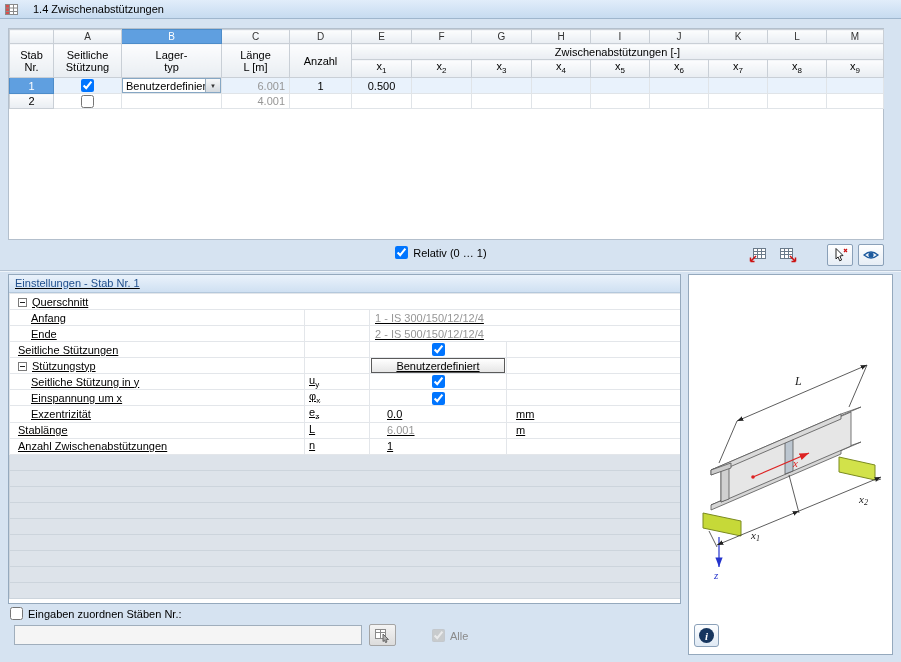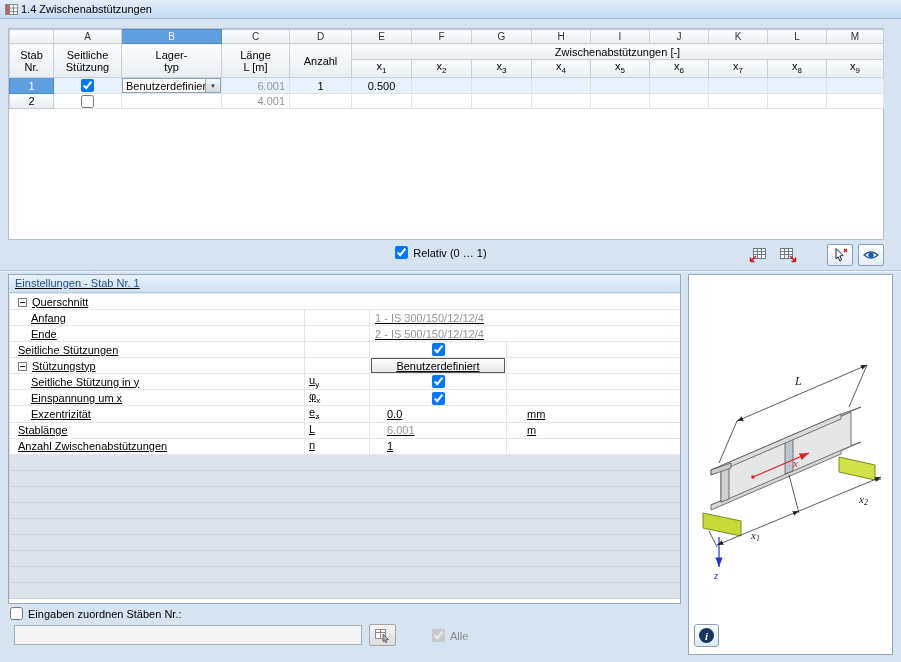--- a/index.html
+++ b/index.html
@@ -1,18 +1,18 @@
 <!DOCTYPE html>
 <html style="--dialog_bg: #d6e3f1; --titlebar_from: #e1edfa; --titlebar_to: #c6dbf0; --selection_blue: #3d95e8; --header_blue: #5f9fe0; --row_selected_bg: #e9f2fc; --grayed_text: #969696; --settings_title_text: #1f4e8c; --support_green: #c6d938; --axis_x_red: #dd2222; --axis_z_blue: #2433cc;"><head>
 <meta charset="utf-8">
 <style>
 *{box-sizing:border-box;margin:0;padding:0;}
 body{margin:0;background:#9aa7b4;}
 .app{position:relative;width:901px;height:662px;background:var(--dialog_bg,#d6e3f1);font-family:"Liberation Sans",sans-serif;font-size:11px;color:#000;overflow:hidden;}
-.titlebar{position:absolute;left:0;top:0;width:100%;height:19px;background:linear-gradient(var(--titlebar_from,#e1edfa),var(--titlebar_to,#c6dbf0));border-bottom:1px solid #9fb6cd;display:flex;align-items:center;gap:3px;padding:0 5px;}
+.titlebar{position:absolute;left:0;top:0;width:100%;height:19px;background:linear-gradient(var(--titlebar_from,#e1edfa),var(--titlebar_to,#c6dbf0));border-bottom:1px solid #9fb6cd;display:flex;align-items:center;gap:15px;padding:0 5px;}
 .table-box{position:absolute;left:8px;top:28px;width:876px;height:212px;background:#fff;border:1px solid #b3bfcc;}
 table.grid{border-collapse:collapse;table-layout:fixed;width:874px;}
 .grid th,.grid td{font-weight:normal;overflow:hidden;white-space:nowrap;}
 .grid th{background:linear-gradient(#fcfdfe,#e9edf2);border:1px solid #c9cfd6;text-align:center;font-size:11px;}
 .grid .letters th{height:14px;font-size:10px;line-height:13px;color:#333;}
 .grid th.sel{background:var(--header_blue,#5f9fe0);color:#fff;border-color:#4d8cc9;}
 .grid tr.hrow1 th,.grid tr.hrow2 th{height:16px;line-height:12px;}
 .grid td{height:15px;background:#fff;border:1px solid #e0e4e8;padding:0 2px;}
 .grid tr.r1 td{background:var(--row_selected_bg,#e9f2fc);}
 .c-center{text-align:center;}
@@ -35,21 +35,21 @@
 .settings-panel{position:absolute;left:8px;top:274px;width:673px;height:330px;background:#fff;border:1px solid #95a9bd;overflow:hidden;text-decoration:underline;}
 .settings-title{height:18px;line-height:17px;padding-left:6px;color:var(--settings_title_text,#1f4e8c);background:linear-gradient(#eaf2fb,#cfe0f2);border-bottom:1px solid #b4c8dc;}
 table.settings{border-collapse:collapse;table-layout:fixed;width:671px;}
 .settings td{height:16px;border:1px solid #e3e6ea;font-size:11px;padding:0 2px;white-space:nowrap;overflow:hidden;background:#fff;}
 .settings td.lbl{padding-left:8px;}
 .settings td.child{padding-left:21px;}
 .settings td.sym{padding-left:4px;}
 .settings td.val-num{padding-left:17px;}
 .settings td.val-center{text-align:center;}
 .settings td.valtext{padding-left:5px;}
-.settings td.unit{padding-left:20px;}
+.settings td.unit{padding-left:9px;}
 .settings tr.empty td{background:#dde3ea;border-color:#ccd4dc;}
 .tbox{display:inline-block;width:9px;height:9px;border:1px solid #7a7a7a;background:#fff;position:relative;margin-right:5px;vertical-align:-1px;}
 .tbox::after{content:"";position:absolute;left:1px;right:1px;top:3px;height:1px;background:#222;}
 .set-btn{display:block;width:100%;height:15px;font:11px "Liberation Sans",sans-serif;line-height:12px;background:linear-gradient(#ffffff,#e6e6e6);border:1px solid #5a5a5a;}
 sub{font-size:8px;}
 .assign-row{position:absolute;left:10px;top:607px;display:flex;align-items:center;gap:5px;}
 .assign-input{position:absolute;left:14px;top:625px;width:348px;height:20px;border:1px solid #a0aebc;background:#f5f5f5;font:11px "Liberation Sans",sans-serif;padding:0 3px;}
 .assign-btn{position:absolute;left:369px;top:624px;width:27px;height:22px;background:linear-gradient(#f4f4f4,#dcdcdc);border:1px solid #a4a4a4;border-radius:2px;display:flex;align-items:center;justify-content:center;}
 .alle-group{position:absolute;left:432px;top:629px;display:flex;align-items:center;gap:5px;color:#8a8a8a;}
 .preview{position:absolute;left:688px;top:274px;width:205px;height:381px;background:#fff;border:1px solid #95a9bd;}

